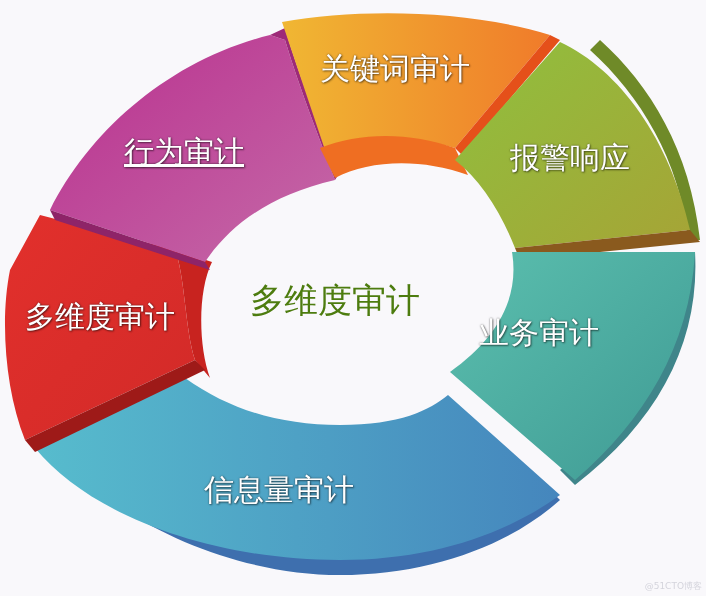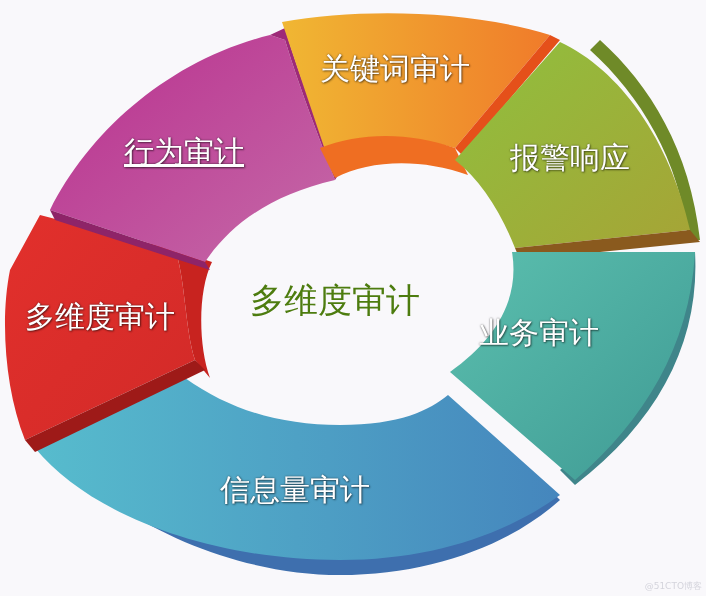--- a/index.html
+++ b/index.html
@@ -101,16 +101,16 @@
 
   <ellipse cx="340" cy="292" rx="145" ry="118" fill="#f9f8fb" opacity="0"></ellipse>
 </svg>
 
 <div class="center-label">多维度审计</div>
 
 <div class="seg-label" style="left:124px; top:132px;text-decoration:underline;">行为审计</div>
 <div class="seg-label" style="left:320px; top:49px;">关键词审计</div>
 <div class="seg-label" style="left:510px; top:138px;">报警响应</div>
 <div class="seg-label" style="left:479px; top:313px;">业务审计</div>
-<div class="seg-label" style="left:220px; top:470px;">信息量审计</div>
+<div class="seg-label" style="left:204px; top:470px;">信息量审计</div>
 <div class="seg-label" style="left:25px;  top:297px;">多维度审计</div>
 
 <div class="watermark">@51CTO博客</div>
 
 </body></html>

